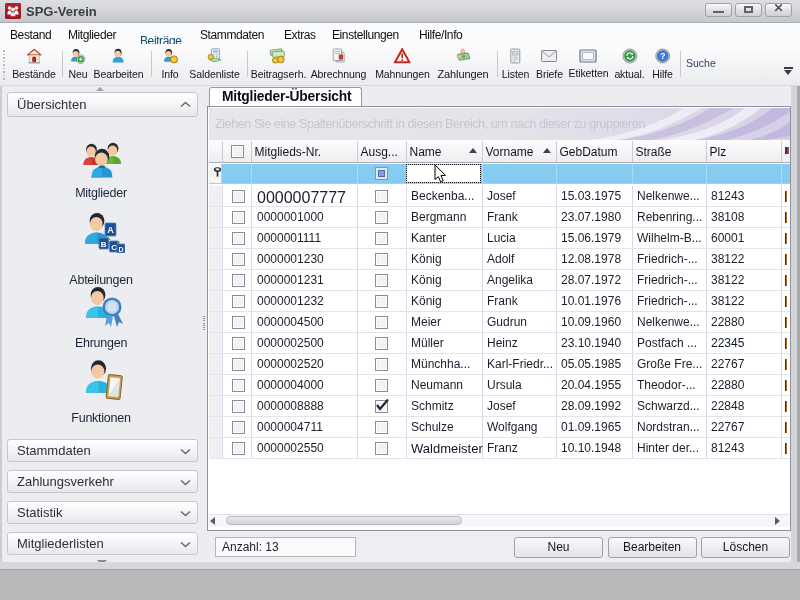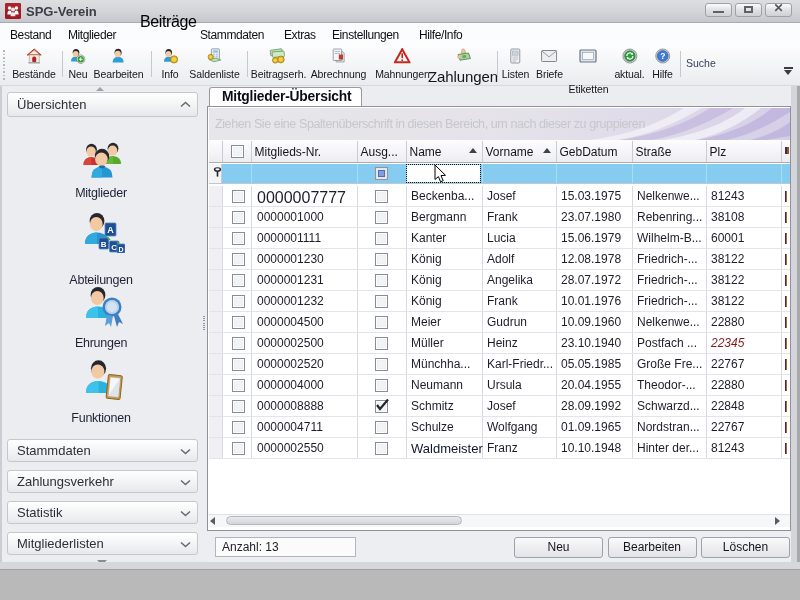--- a/index.html
+++ b/index.html
@@ -22,21 +22,21 @@
 <div class="abs" style="left:26px;top:4px;font-size:13px;font-weight:bold;color:#3c3e45;">SPG-Verein</div>
 <div class="abs" style="left:705px;top:3px;width:27px;height:14px;border:1px solid #9fa1a8;border-radius:3px;background:linear-gradient(#fbfbfc,#dfe1e4 50%,#cfd1d5);"></div>
 <div class="abs" style="left:713px;top:11px;width:11px;height:2px;background:#5f6167;"></div>
 <div class="abs" style="left:735px;top:3px;width:27px;height:14px;border:1px solid #9fa1a8;border-radius:3px;background:linear-gradient(#fbfbfc,#dfe1e4 50%,#cfd1d5);"></div>
 <div class="abs" style="left:744px;top:6px;width:9px;height:7px;border:2px solid #5f6167;"></div>
 <div class="abs" style="left:765px;top:3px;width:27px;height:14px;border:1px solid #9fa1a8;border-radius:3px;background:linear-gradient(#fbfbfc,#dfe1e4 50%,#cfd1d5);"></div>
 <div class="abs" style="left:771px;top:2px;width:15px;height:12px;font-size:12px;font-weight:bold;color:#54565c;text-align:center;line-height:13px;">✕</div>
 <div class="abs" style="left:0;top:23px;width:800px;height:21px;background:#fbfcfd;"></div>
 <div class="abs" style="left:10px;top:28px;font-size:12px;letter-spacing:-0.4px;color:#101014;">Bestand</div>
 <div class="abs" style="left:68px;top:28px;font-size:12px;letter-spacing:-0.4px;color:#101014;">Mitglieder</div>
-<div class="abs" style="left:140px;top:13px;font-size:16px;letter-spacing:-0.4px;color:#000000;">Beiträge</div>
+<div class="abs" style="left:140px;top:34px;font-size:12px;letter-spacing:-0.4px;color:#0c4a6e;">Beiträge</div>
 <div class="abs" style="left:200px;top:28px;font-size:12px;letter-spacing:-0.4px;color:#101014;">Stammdaten</div>
 <div class="abs" style="left:284px;top:28px;font-size:12px;letter-spacing:-0.4px;color:#101014;">Extras</div>
 <div class="abs" style="left:332px;top:28px;font-size:12px;letter-spacing:-0.4px;color:#101014;">Einstellungen</div>
 <div class="abs" style="left:419px;top:28px;font-size:12px;letter-spacing:-0.4px;color:#101014;">Hilfe/Info</div>
 <div class="abs" style="left:0;top:44px;width:800px;height:42px;background:linear-gradient(#fdfdfe,#f3f4f6 55%,#e9ebee);border-bottom:1px solid #d8d9dd;"></div>
 <div class="abs" style="left:3px;top:50.0px;width:1.5px;height:1.5px;background:#b6b8bd;"></div>
 <div class="abs" style="left:3px;top:53.5px;width:1.5px;height:1.5px;background:#b6b8bd;"></div>
 <div class="abs" style="left:3px;top:57.0px;width:1.5px;height:1.5px;background:#b6b8bd;"></div>
 <div class="abs" style="left:3px;top:60.5px;width:1.5px;height:1.5px;background:#b6b8bd;"></div>
 <div class="abs" style="left:3px;top:64.0px;width:1.5px;height:1.5px;background:#b6b8bd;"></div>
@@ -149,21 +149,21 @@
   </div>
 <div class="abs" style="left:463px;top:48px;transform:translateX(-50%);text-align:center;">
     <div style="height:17px;display:flex;justify-content:center;">
       <svg width="17" height="16" viewBox="0 0 17 16">
 <path d="M7 1.2 Q9.4 0.4 9.8 2.2 L10.6 5 L6.4 5.4 Z" fill="#f2c9a2" stroke="#b98e62" stroke-width="0.6"></path>
 <path d="M3 6.5 L13.5 5 L15.5 10.5 L5 12.2 Z" fill="#a8d49e" stroke="#4c7f48" stroke-width="0.8"></path>
 <ellipse cx="9.3" cy="8.6" rx="2" ry="1.5" transform="rotate(-8 9.3 8.6)" fill="#6aa862"></ellipse>
 <path d="M4.5 6.8 Q2.2 7.6 2.8 9.4 Q3.4 11 5.6 10.4" fill="#f2c9a2" stroke="#b98e62" stroke-width="0.6"></path>
       </svg>
     </div>
-    <div style="font-size:15px;letter-spacing:-0.1px;color:#15151e;margin-top:3px;white-space:nowrap;">Zahlungen</div>
+    <div style="font-size:11px;letter-spacing:-0.1px;color:#15151e;margin-top:3px;white-space:nowrap;">Zahlungen</div>
   </div>
 <div class="abs" style="left:515.5px;top:48px;transform:translateX(-50%);text-align:center;">
     <div style="height:17px;display:flex;justify-content:center;">
       <svg width="12" height="16" viewBox="0 0 12 16">
 <rect x="1.5" y="1" width="9" height="14" rx="1" fill="#f2f3f5" stroke="#8a8f98" stroke-width="0.9"></rect>
 <rect x="3.2" y="3" width="5.6" height="4.2" fill="#c8d4de" stroke="#9aa4ae" stroke-width="0.5"></rect>
 <rect x="3.2" y="8.6" width="5.6" height="1" fill="#b8bcc4"></rect>
 <rect x="3.2" y="10.6" width="5.6" height="1" fill="#b8bcc4"></rect>
 <rect x="3.2" y="12.6" width="3.6" height="1" fill="#b8bcc4"></rect>
       </svg>
@@ -179,21 +179,21 @@
     </div>
     <div style="font-size:10.5px;letter-spacing:-0.1px;color:#15151e;margin-top:3px;white-space:nowrap;">Briefe</div>
   </div>
 <div class="abs" style="left:588.5px;top:48px;transform:translateX(-50%);text-align:center;">
     <div style="height:17px;display:flex;justify-content:center;">
       <svg width="18" height="16" viewBox="0 0 18 14">
 <rect x="1" y="1" width="16" height="12" rx="1" fill="#dde4ea" stroke="#6d7788" stroke-width="1.2"></rect>
 <rect x="3.4" y="3.4" width="11.2" height="7.2" fill="#f6f8fa" stroke="#9aa4b0" stroke-width="0.7"></rect>
       </svg>
     </div>
-    <div style="font-size:10.5px;letter-spacing:-0.1px;color:#15151e;margin-top:18px;white-space:nowrap;">Etiketten</div>
+    <div style="font-size:10.5px;letter-spacing:-0.1px;color:#15151e;margin-top:2px;white-space:nowrap;">Etiketten</div>
   </div>
 <div class="abs" style="left:629.5px;top:48px;transform:translateX(-50%);text-align:center;">
     <div style="height:17px;display:flex;justify-content:center;">
       <svg width="16" height="16" viewBox="0 0 16 16">
 <circle cx="8" cy="8" r="7" fill="#c9cbd0" stroke="#85878c" stroke-width="0.8"></circle>
 <circle cx="8" cy="8" r="5.2" fill="#2f9e3f" stroke="#1d7029" stroke-width="0.6"></circle>
 <path d="M5 8 A3 3 0 0 1 10.6 6.4 M11 8 A3 3 0 0 1 5.4 9.6" fill="none" stroke="#fff" stroke-width="1.1"></path>
 <path d="M10.6 4.6 L11 6.8 L8.9 6.4 Z" fill="#fff"></path>
         <path d="M5.4 11.4 L5 9.2 L7.1 9.6 Z" fill="#fff"></path>
       </svg>
@@ -503,21 +503,21 @@
     <div style="position:absolute;left:1px;top:1px;right:1px;bottom:1px;border:1px solid #eef0f2;background:#f2f3f5;"></div>
   </div>
 <div style="position:absolute;left:375px;top:337px;width:13px;height:13px;border:1px solid #878c96;background:#fff;box-sizing:border-box;">
     <div style="position:absolute;left:1px;top:1px;right:1px;bottom:1px;border:1px solid #eef0f2;background:#f2f3f5;"></div>
   </div>
 <div class="abs" style="left:257px;top:336px;font-size:12px;color:#1d1d2b;">0000002500</div>
 <div class="abs" style="left:411px;top:336px;font-size:12px;color:#1d1d2b;white-space:nowrap;">Müller</div>
 <div class="abs" style="left:487px;top:336px;font-size:12px;color:#1d1d2b;white-space:nowrap;">Heinz</div>
 <div class="abs" style="left:561px;top:336px;font-size:12px;color:#1d1d2b;">23.10.1940</div>
 <div class="abs" style="left:637px;top:336px;font-size:12px;color:#1d1d2b;white-space:nowrap;">Postfach ...</div>
-<div class="abs" style="left:711px;top:336px;font-size:12px;color:#7f1d1d;font-style:italic;">22345</div>
+<div class="abs" style="left:711px;top:336px;font-size:12px;color:#0f172a;">22345</div>
 <div class="abs" style="left:784.5px;top:338px;width:2.5px;height:11px;background:#46275c;border-right:1px solid #a86a20;"></div>
 <div style="position:absolute;left:232px;top:358px;width:13px;height:13px;border:1px solid #878c96;background:#fff;box-sizing:border-box;">
     <div style="position:absolute;left:1px;top:1px;right:1px;bottom:1px;border:1px solid #eef0f2;background:#f2f3f5;"></div>
   </div>
 <div style="position:absolute;left:375px;top:358px;width:13px;height:13px;border:1px solid #878c96;background:#fff;box-sizing:border-box;">
     <div style="position:absolute;left:1px;top:1px;right:1px;bottom:1px;border:1px solid #eef0f2;background:#f2f3f5;"></div>
   </div>
 <div class="abs" style="left:257px;top:357px;font-size:12px;color:#1d1d2b;">0000002520</div>
 <div class="abs" style="left:411px;top:357px;font-size:12px;color:#1d1d2b;white-space:nowrap;">Münchha...</div>
 <div class="abs" style="left:487px;top:357px;font-size:12px;color:#1d1d2b;white-space:nowrap;">Karl-Friedr...</div>

